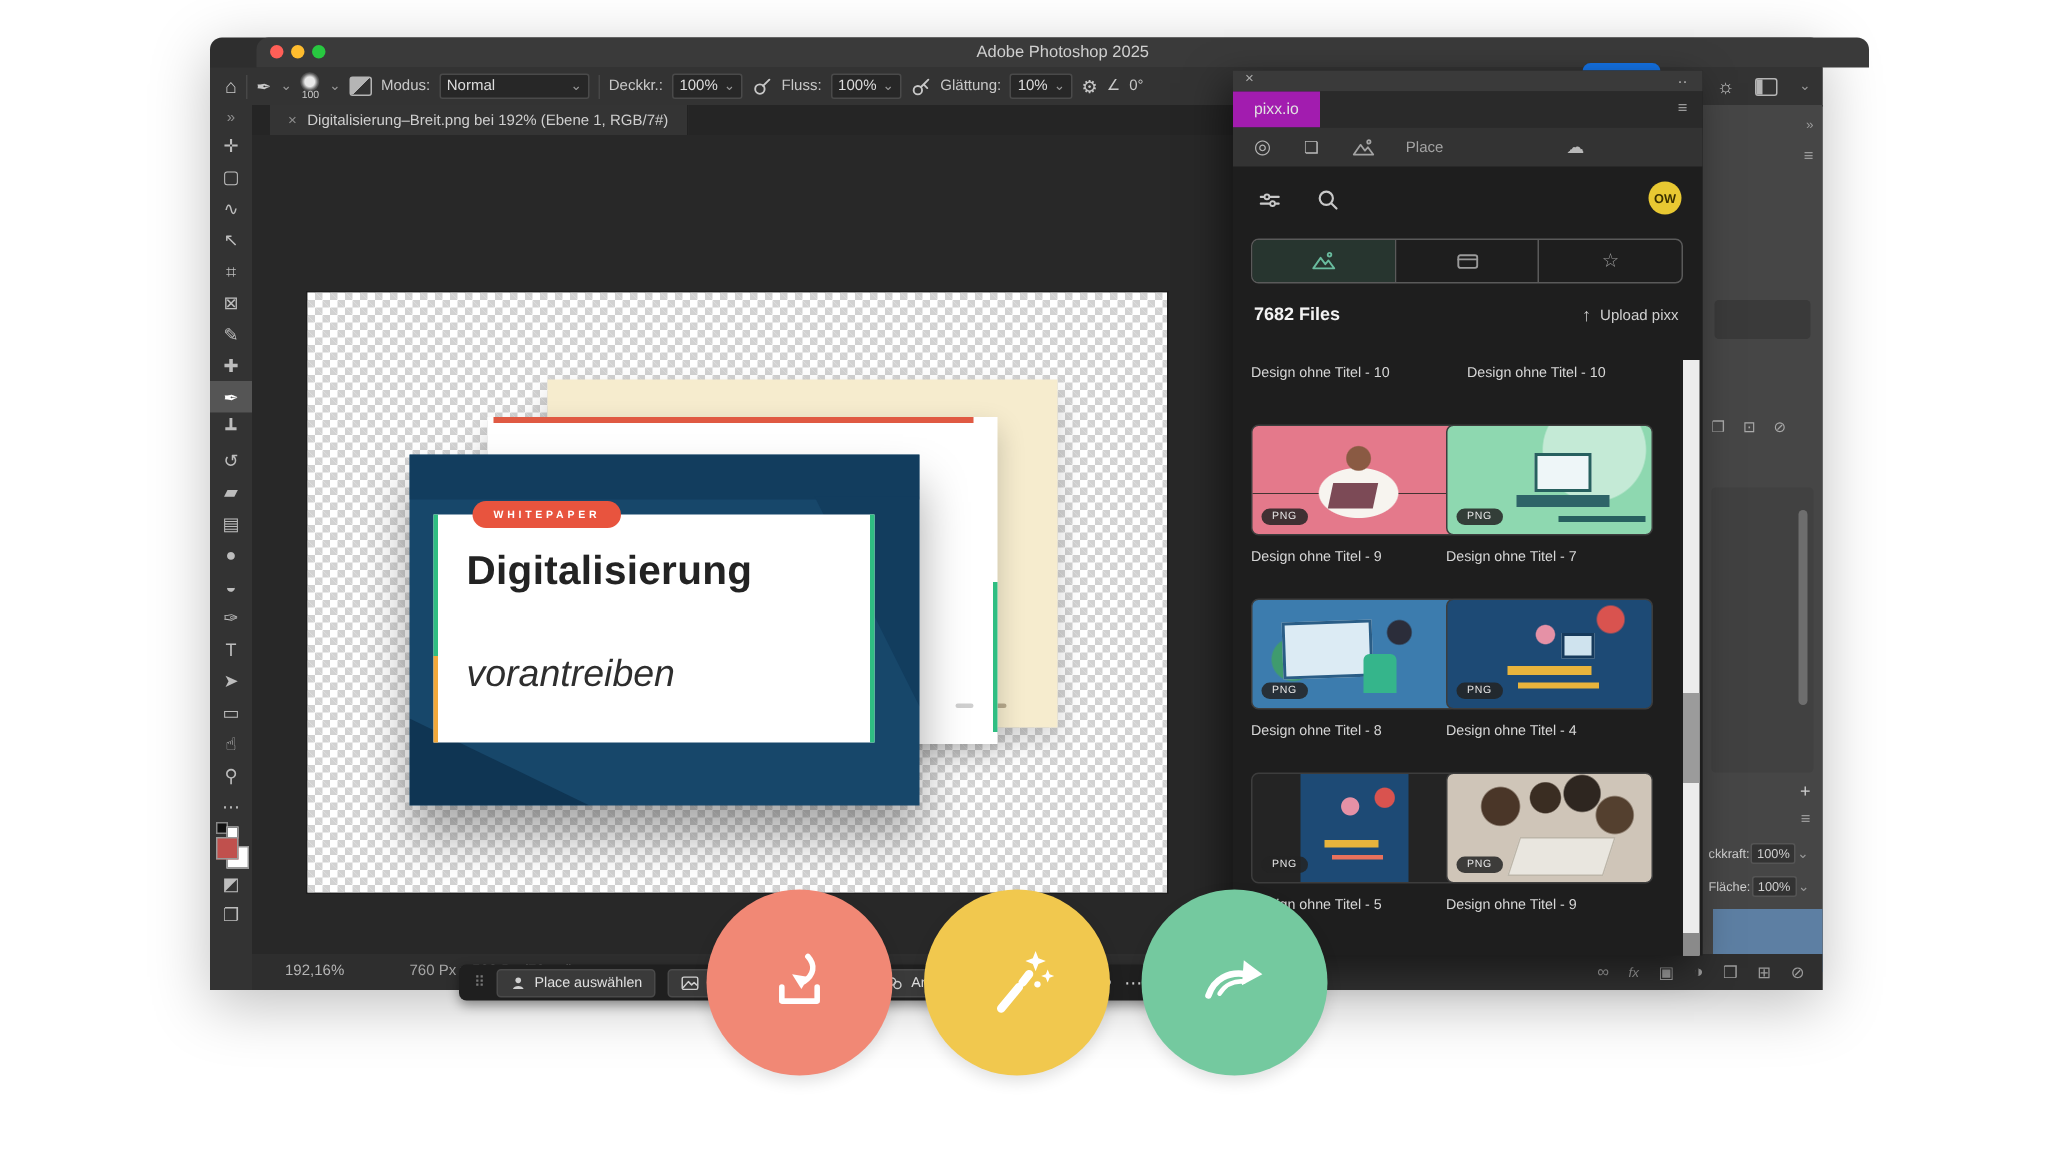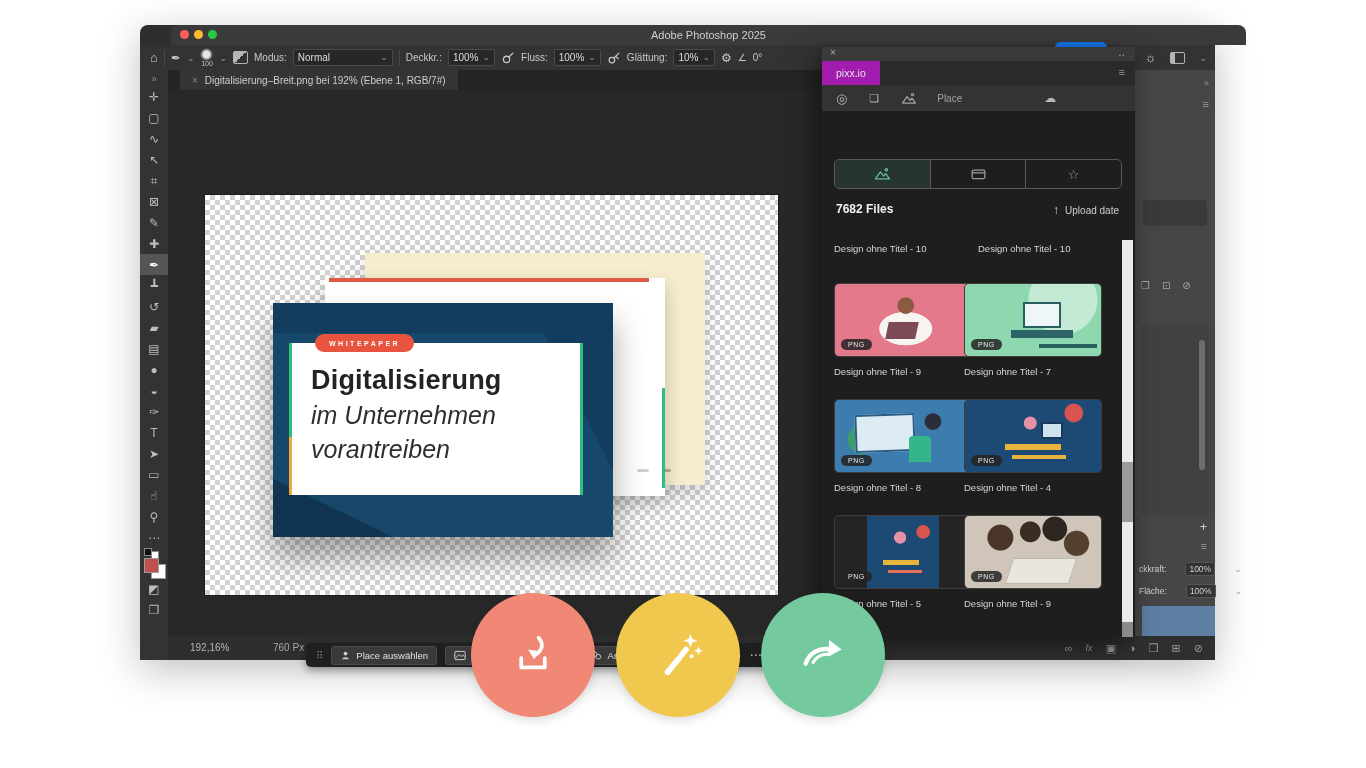--- a/index.html
+++ b/index.html
@@ -78,21 +78,21 @@
   
   .statusbar{left:28px;top:611px;width:967px;height:24px;background:#2e2e2e;color:#b5b5b5;font-size:10px;}
   .bstrip{left:682px;top:611px;width:393px;height:24px;background:#2f2f2f;display:flex;align-items:center;
     justify-content:flex-end;gap:13px;padding-right:12px;color:#9a9a9a;font-size:11px;z-index:6;box-sizing:border-box;}
 
   
   .sliver{left:995px;top:45px;width:80px;height:566px;background:#464646;z-index:4;color:#b5b5b5;}
   .sliver-box{left:8px;top:130px;width:64px;height:26px;background:#3a3a3a;border-radius:3px;}
   .sliver-panel{left:6px;top:255px;width:68px;height:190px;background:#414141;border-radius:3px;}
   .sliver-scroll{right:4px;top:15px;width:6px;height:130px;background:#6e6e6e;border-radius:3px;}
-  .lp-row{font-size:8.5px;color:#cfcfcf;display:flex;align-items:center;gap:19px;}
+  .lp-row{font-size:8.5px;color:#cfcfcf;display:flex;align-items:center;gap:1px;}
   .lp-field{background:#333;border:1px solid #555;border-radius:2px;padding:0 3px;height:12px;line-height:12px;}
   .layer-sel{left:7px;top:498px;width:73px;height:42px;background:#5d7fa3;}
 
   
   .pixxio{left:682px;top:22px;width:313px;height:590px;background:#1e1e1e;z-index:30;
     box-shadow:-6px 8px 24px rgba(0,0,0,.5);color:#d6d6d6;}
   .px-ghead{left:0;top:0;width:100%;height:14px;background:#3a3a3a;font-size:10px;color:#aaa;}
   .px-tabs{left:0;top:14px;width:100%;height:24px;background:#2a2a2a;}
   .px-tab{left:0;top:0;height:24px;background:#a21caf;padding:0 14px;display:flex;align-items:center;
     font-size:10.5px;color:#e2e2e2;}
@@ -367,21 +367,20 @@
 
         <div class="a card">
           <div class="a card-band"></div>
           <div class="a card-diag"></div>
           <div class="a card-tri"></div>
           <div class="a whitebox">
             <span class="a wb-l"></span>
             <span class="a wb-r"></span>
             <span class="a badge">WHITEPAPER</span>
             <div class="a cl1">Digitalisierung</div>
-            <div class="a cl2">im Unternehmen</div>
             <div class="a cl3">vorantreiben</div>
           </div>
         </div>
       </div>
 
       <div class="a ctxbar">
         <span style="color:#777;font-size:10px">⠿</span>
         <span class="ctx-btn">
           <span class="ctx-ic">
             <svg width="11" height="11" viewBox="0 0 20 20">
@@ -472,41 +471,57 @@
         <span style="font-size:11px;color:#b8b8b8">❏</span>
         <span style="display:inline-flex;align-items:center;gap:20px;color:#a3a3a3">
           <svg width="16" height="13" viewBox="0 0 24 20">
               <path class="st" d="M2 17 L9 7 L13.5 13 L16.5 9.5 L22 17 Z"></path>
               <circle class="st" cx="17.5" cy="4" r="1.7"></circle>
             </svg>
           <span style="font-size:10px">Place</span>
         </span>
         <span style="font-size:12px;color:#b8b8b8;margin-left:60px">☁</span>
       </div>
+      <div class="a px-search-row">
+        <span class="ic-svg" style="color:#c8c8c8">
+          <svg width="17" height="15" viewBox="0 0 20 20">
+              <path class="st" d="M2 7 H18 M2 13 H18"></path>
+              <circle cx="7.5" cy="7" r="2.1" fill="#1e1e1e" stroke="#c8c8c8" stroke-width="1.6"></circle>
+              <circle cx="12.5" cy="13" r="2.1" fill="#1e1e1e" stroke="#c8c8c8" stroke-width="1.6"></circle>
+            </svg>
+        </span>
+        <span class="ic-svg" style="color:#c8c8c8">
+          <svg width="16" height="16" viewBox="0 0 20 20">
+              <circle class="st" cx="9" cy="9" r="5.5"></circle>
+              <path class="st" d="M13.5 13.5 L17.5 17.5"></path>
+            </svg>
+        </span>
+        <span class="avatar">OW</span>
+      </div>
       <div class="a seg">
         <div class="seg-cell active">
           <svg width="17" height="14" viewBox="0 0 24 20">
               <path class="st" d="M2 17 L9 7 L13.5 13 L16.5 9.5 L22 17 Z"></path>
               <circle class="st" cx="17.5" cy="4" r="1.7"></circle>
             </svg>
         </div>
         <div class="seg-cell">
           <svg width="17" height="14" viewBox="0 0 24 20">
               <rect class="st" x="3" y="4.5" width="18" height="12" rx="2"></rect>
               <path class="st" d="M3 8.5 H21"></path>
             </svg>
         </div>
         <div class="seg-cell">
           <span>☆</span>
         </div>
       </div>
       <div class="a px-files">7682 Files</div>
       <div class="a px-sort">
         <span style="font-size:12px">↑</span>
-        <span>Upload date</span>
+        <span>Upload pixx</span>
       </div>
       <div class="a px-toplabels">
         <span style="margin-right:0">Design ohne Titel - 10</span>
         <span>Design ohne Titel - 10</span>
       </div>
       <div class="a grid">
 
           <div class="cell">
             <div class="thumb" data-kind="pink-photo">
               <span class="png-badge">PNG</span>

